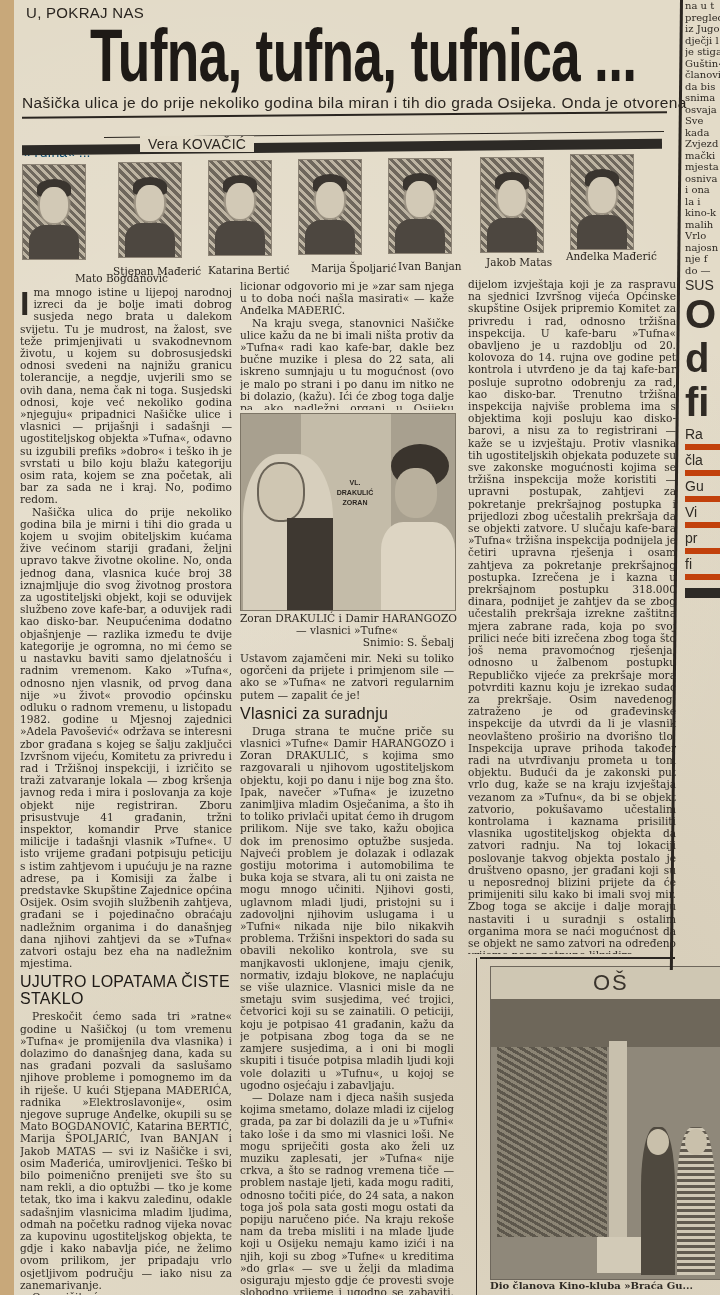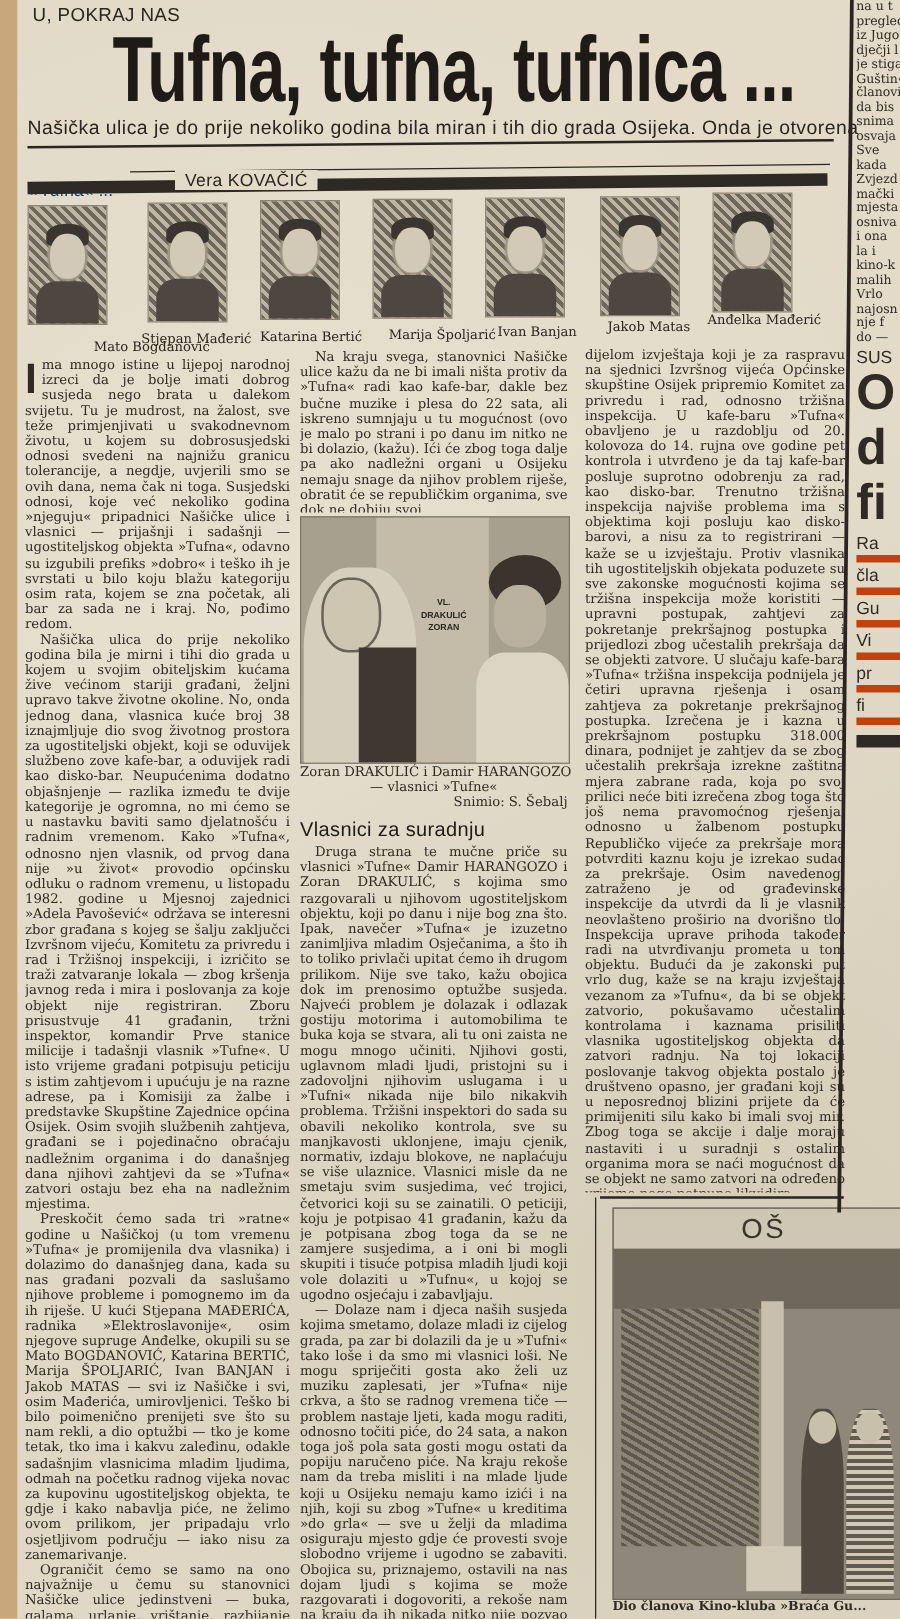--- a/index.html
+++ b/index.html
@@ -196,26 +196,28 @@
 <div class="caption-name" style="left:113px;top:265px;">Stjepan Mađerić</div>
 <div class="caption-name" style="left:208px;top:264px;">Katarina Bertić</div>
 <div class="caption-name" style="left:300px;top:262px;margin-left:11px;">Marija Špoljarić</div>
 <div class="caption-name" style="left:398px;top:260px;">Ivan Banjan</div>
 <div class="caption-name" style="left:486px;top:256px;">Jakob Matas</div>
 <div class="caption-name" style="left:566px;top:250px;">Anđelka Mađerić</div>
 
 <div class="col" style="left:20px;top:286px;width:212px;height:1009px;overflow:hidden;">
   <p class="noindent"><span class="dropcap">I</span><span>ma mnogo istine u lijepoj narodnoj izreci da je bolje imati dobrog susjeda nego brata u dalekom svijetu. Tu je mudrost, na žalost, sve teže primjenjivati u svakodnevnom životu, u kojem su dobrosusjedski odnosi  svedeni na najnižu granicu tolerancije, a negdje, uvjerili smo se ovih dana, nema čak ni toga. Susjedski odnosi, koje već nekoliko godina »njeguju« pripadnici Našičke ulice i vlasnici — prijašnji i sadašnji — ugostiteljskog objekta »Tufna«, odavno su izgubili prefiks »dobro« i teško ih je svrstati u bilo koju blažu kategoriju osim rata, kojem se zna početak, ali bar za sada ne i kraj. No, pođimo redom.</span></p>
   <p>Našička ulica do prije nekoliko godina bila je mirni i tihi dio grada u kojem u svojim obiteljskim  kućama žive većinom stariji građani, željni upravo takve životne okoline. No, onda jednog dana, vlasnica kuće broj 38 iznajmljuje dio svog životnog prostora za ugostiteljski objekt, koji se oduvijek službeno zove kafe-bar, a oduvijek radi kao disko-bar. Neupućenima dodatno objašnjenje — razlika između te dvije kategorije je ogromna, no mi ćemo se u nastavku baviti samo  djelatnošću i radnim vremenom. Kako  »Tufna«, odnosno njen vlasnik, od prvog dana nije »u život« provodio općinsku odluku o radnom vremenu, u listopadu 1982. godine u Mjesnoj zajednici »Adela Pavošević« održava se interesni zbor građana s kojeg se šalju zaključci Izvršnom vijeću, Komitetu za privredu i rad i Tržišnoj inspekciji, i izričito se traži zatvaranje lokala — zbog kršenja javnog reda i mira i poslovanja za koje objekt nije registriran. Zboru prisustvuje 41 građanin, tržni inspektor, komandir Prve stanice milicije i tadašnji vlasnik »Tufne«. U isto vrijeme građani potpisuju peticiju s istim zahtjevom i upućuju je na razne adrese, pa i Komisiji za žalbe i predstavke Skupštine Zajednice općina Osijek. Osim svojih službenih zahtjeva, građani se i pojedinačno obraćaju nadležnim organima i do današnjeg dana njihovi zahtjevi da se »Tufna« zatvori ostaju bez eha na nadležnim mjestima.</p>
+  <div class="subhead">UJUTRO LOPATAMA ČISTE STAKLO</div>
   <p>Preskočit ćemo sada tri »ratne« godine u Našičkoj (u tom vremenu »Tufna« je promijenila dva vlasnika) i dolazimo do današnjeg dana, kada su nas građani pozvali da saslušamo njihove probleme i pomognemo im da ih riješe. U kući Stjepana MAĐERIĆA, radnika »Elektroslavonije«, osim njegove supruge Anđelke, okupili su se Mato BOGDANOVIĆ, Katarina BERTIĆ, Marija ŠPOLJARIĆ, Ivan BANJAN i Jakob MATAS — svi iz Našičke i svi, osim Mađerića, umirovljenici. Teško bi bilo poimenično prenijeti sve što su nam rekli, a dio optužbi — tko je kome tetak, tko ima i kakvu zaleđinu, odakle sadašnjim vlasnicima mladim ljudima, odmah na početku radnog vijeka novac za kupovinu ugostiteljskog objekta, te gdje i kako nabavlja piće, ne želimo ovom prilikom, jer pripadaju vrlo osjetljivom području — iako nisu za zanemarivanje.</p>
   <p>Ograničit ćemo se samo na ono najvažnije u čemu su stanovnici Našičke ulice jedinstveni — buka, galama, urlanje, vrištanje, razbijanje boca, ulica zakrčena motorima i automobilima te rad lokala do 24 sata, jedan, pa i dva sata poslije ponoći.</p>
 
 </div>
 
 <div class="col" style="left:240px;top:280px;width:214px;height:130px;overflow:hidden;">
+  <p class="noindent">licionar odgovorio mi je »zar sam njega u to doba noći našla masirati« — kaže Anđelka MAĐERIĆ.</p>
   <p>Na kraju svega, stanovnici Našičke ulice kažu da ne bi imali ništa protiv da »Tufna« radi kao kafe-bar, dakle bez bučne muzike i plesa do 22 sata, ali iskreno sumnjaju u tu mogućnost (ovo je malo po strani i po danu im nitko ne bi dolazio, (kažu). Ići će zbog toga dalje pa ako nadležni organi u Osijeku nemaju snage da njihov problem riješe, obratit će se republičkim organima, sve dok ne dobiju svoj</p>
 </div>
 
 <div class="photo-mid">
   <div class="wall"></div>
   <div class="vl">
     <div>VL.</div>
     <div>DRAKULIĆ</div>
     <div>ZORAN</div>
   </div>
@@ -229,20 +231,21 @@
       <div class="shirt"></div>
     </div>
 </div>
 <div class="photo-mid-caption">
   <div class="c1">Zoran DRAKULIĆ i Damir HARANGOZO</div>
   <div class="c2">— vlasnici »Tufne«</div>
   <div class="c3">Snimio: S. Šebalj</div>
 </div>
 
 <div class="col" style="left:240px;top:652px;width:214px;height:643px;overflow:hidden;">
+  <p class="noindent">Ustavom zajamčeni mir. Neki su toliko ogorčeni da prijete i primjenom sile — ako se »Tufna« ne zatvori regularnim putem — zapalit će je!</p>
   <div class="subhead">Vlasnici za suradnju</div>
   <p>Druga strana te mučne priče su vlasnici »Tufne« Damir  HARANGOZO i Zoran DRAKULIĆ, s kojima smo razgovarali u njihovom ugostiteljskom objektu, koji po danu i nije bog zna što. Ipak, navečer »Tufna« je izuzetno zanimljiva mladim Osječanima, a što ih to toliko privlači upitat ćemo ih drugom prilikom. Nije sve tako, kažu obojica dok im prenosimo optužbe susjeda. Najveći problem je dolazak i odlazak gostiju motorima i automobilima te buka koja se stvara, ali tu oni zaista ne mogu mnogo učiniti. Njihovi gosti, uglavnom mladi ljudi, pristojni su i zadovoljni njihovim uslugama i u »Tufni« nikada nije bilo nikakvih problema. Tržišni inspektori do sada su obavili nekoliko kontrola, sve su manjkavosti  uklonjene, imaju cjenik, normativ, izdaju blokove, ne naplaćuju se više ulaznice. Vlasnici misle da ne smetaju svim susjedima, već trojici, četvorici koji su se zainatili. O peticiji, koju je potpisao 41 građanin, kažu da je potpisana zbog toga da se ne zamjere susjedima, a i oni bi mogli skupiti i tisuće potpisa mladih ljudi koji vole dolaziti u »Tufnu«, u kojoj se ugodno osjećaju i zabavljaju.</p>
   <p>— Dolaze nam i djeca naših susjeda kojima smetamo, dolaze mladi iz cijelog grada, pa zar bi dolazili da je u »Tufni« tako loše i da smo mi vlasnici loši. Ne mogu spriječiti gosta ako želi uz muziku zaplesati, jer »Tufna« nije crkva, a što se radnog vremena tiče — problem nastaje ljeti, kada mogu raditi, odnosno točiti piće, do 24 sata, a nakon toga još pola sata gosti mogu ostati da popiju naručeno piće. Na kraju rekoše nam da treba misliti i na mlade ljude koji u Osijeku nemaju kamo izići i na njih, koji su zbog »Tufne« u kreditima »do grla« — sve u želji da mladima osiguraju mjesto gdje će provesti svoje slobodno vrijeme i ugodno se zabaviti. Obojica su, priznajemo, ostavili na nas dojam ljudi s kojima se može razgovarati i dogovoriti, a rekoše nam na kraju da ih nikada nitko nije pozvao da razgovaraju, da se dogovore i da riješe probleme zajednički — na obostrano zadovoljstvo.</p>
 
 </div>
 
 <div class="col" style="left:468px;top:278px;width:208px;height:676px;overflow:hidden;">
   <p class="noindent">dijelom izvještaja koji je za raspravu na sjednici Izvršnog vijeća Općinske skupštine Osijek pripremio Komitet za privredu i rad, odnosno tržišna inspekcija. U kafe-baru »Tufna« obavljeno je u razdoblju od 20. kolovoza do 14. rujna ove godine pet kontrola i utvrđeno je da taj kafe-bar posluje suprotno odobrenju za rad, kao disko-bar. Trenutno tržišna inspekcija najviše problema ima s objektima koji posluju kao disko-barovi, a nisu za to registrirani — kaže se u izvještaju. Protiv vlasnika tih ugostiteljskih objekata poduzete su sve zakonske mogućnosti kojima se tržišna inspekcija može koristiti — upravni postupak, zahtjevi za pokretanje prekršajnog postupka i prijedlozi zbog učestalih prekršaja da se objekti  zatvore. U slučaju kafe-bara »Tufna« tržišna inspekcija podnijela je četiri upravna rješenja i osam zahtjeva za pokretanje prekršajnog postupka. Izrečena je i kazna u prekršajnom postupku 318.000 dinara, podnijet je zahtjev da se zbog učestalih prekršaja  izrekne zaštitna mjera zabrane rada, koja po svoj prilici neće biti izrečena zbog toga što još nema pravomoćnog rješenja, odnosno u žalbenom postupku Republičko vijeće za prekršaje mora potvrditi kaznu koju je izrekao sudac za prekršaje. Osim navedenog, zatraženo je od građevinske inspekcije da utvrdi da li je vlasnik neovlašteno proširio na dvorišno tlo. Inspekcija uprave prihoda također radi na utvrđivanju prometa u tom objektu. Budući da je zakonski put vrlo dug, kaže se na kraju izvještaja vezanom za »Tufnu«, da bi se objekt zatvorio, pokušavamo učestalim  kontrolama i kaznama prisiliti vlasnika ugostiteljskog objekta da zatvori radnju. Na toj lokaciji poslovanje takvog objekta postalo je društveno opasno, jer građani koji su u neposrednoj blizini prijete da će primijeniti silu kako bi imali svoj mir. Zbog toga se akcije i dalje moraju nastaviti i u suradnji s ostalim organima mora se naći mogućnost da se objekt ne samo zatvori na određeno vrijeme nego potpuno likvidira.</p>
 
 </div>

